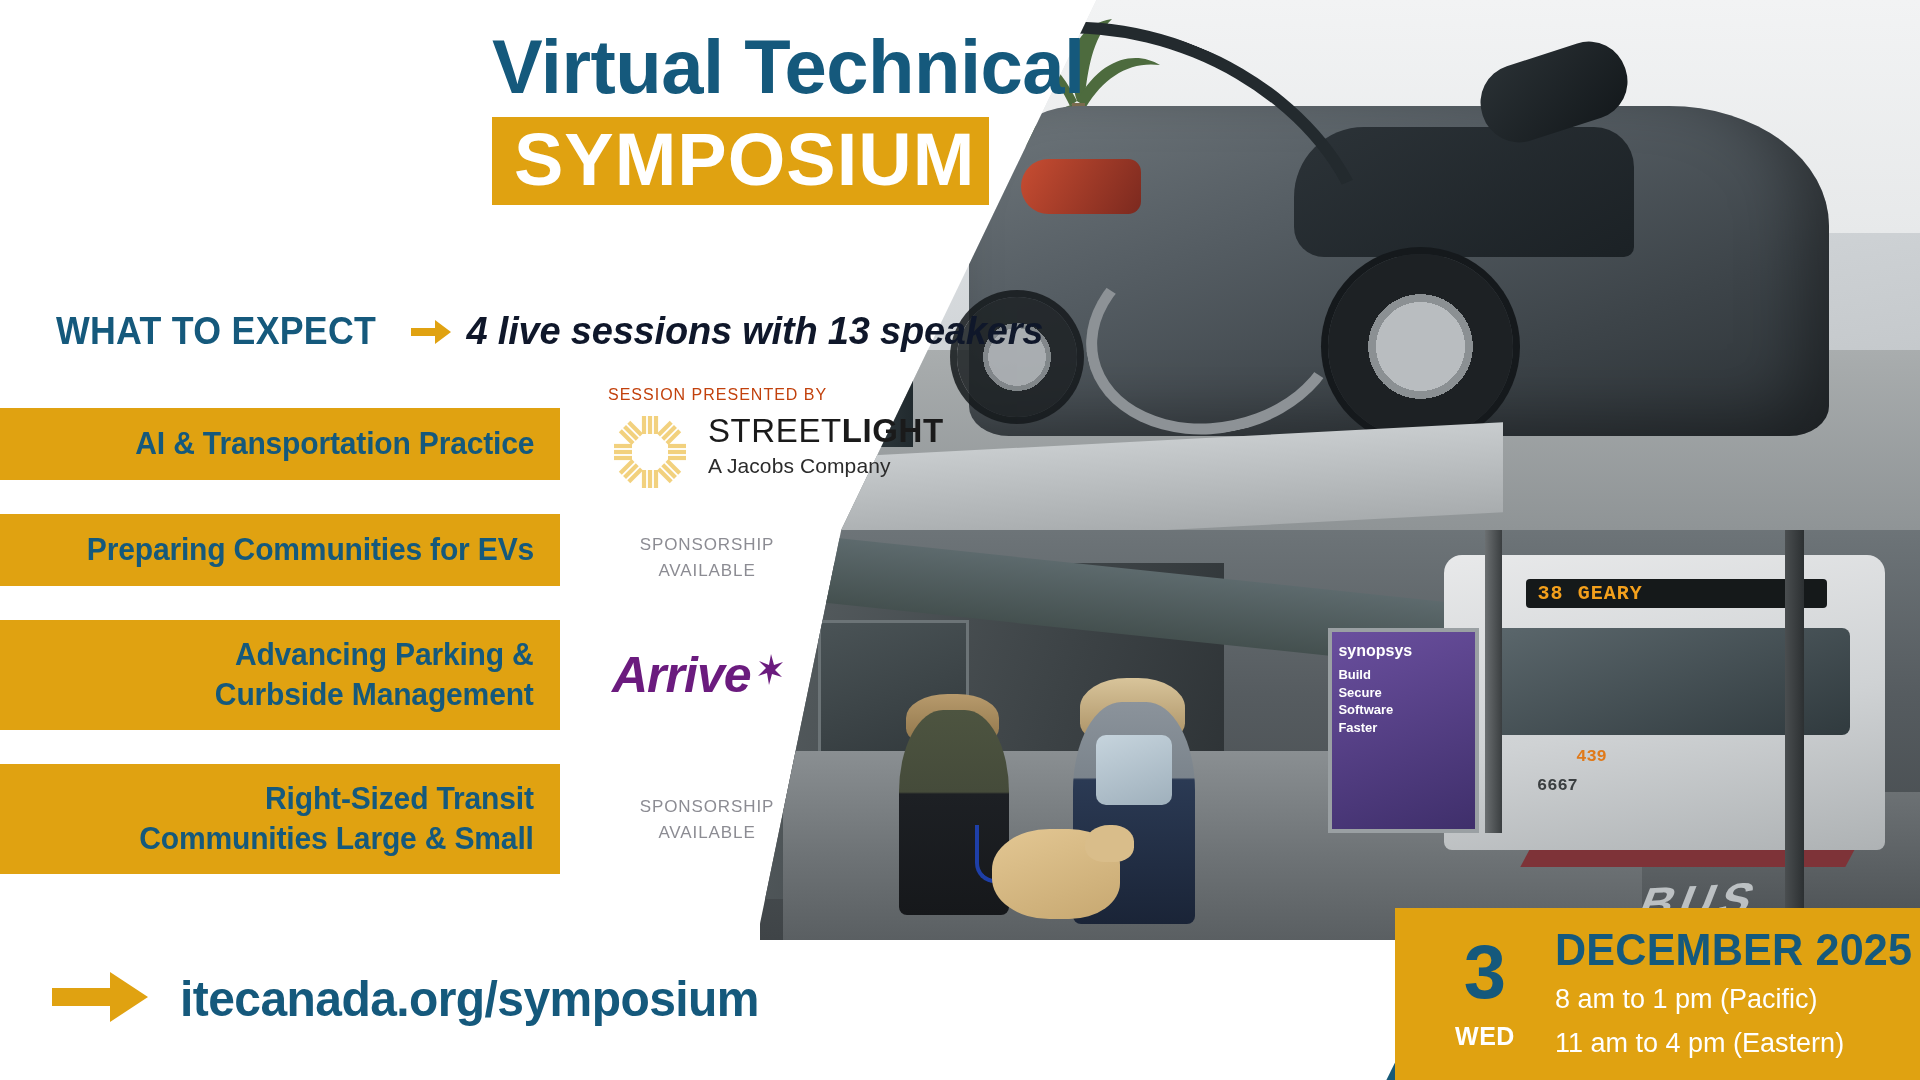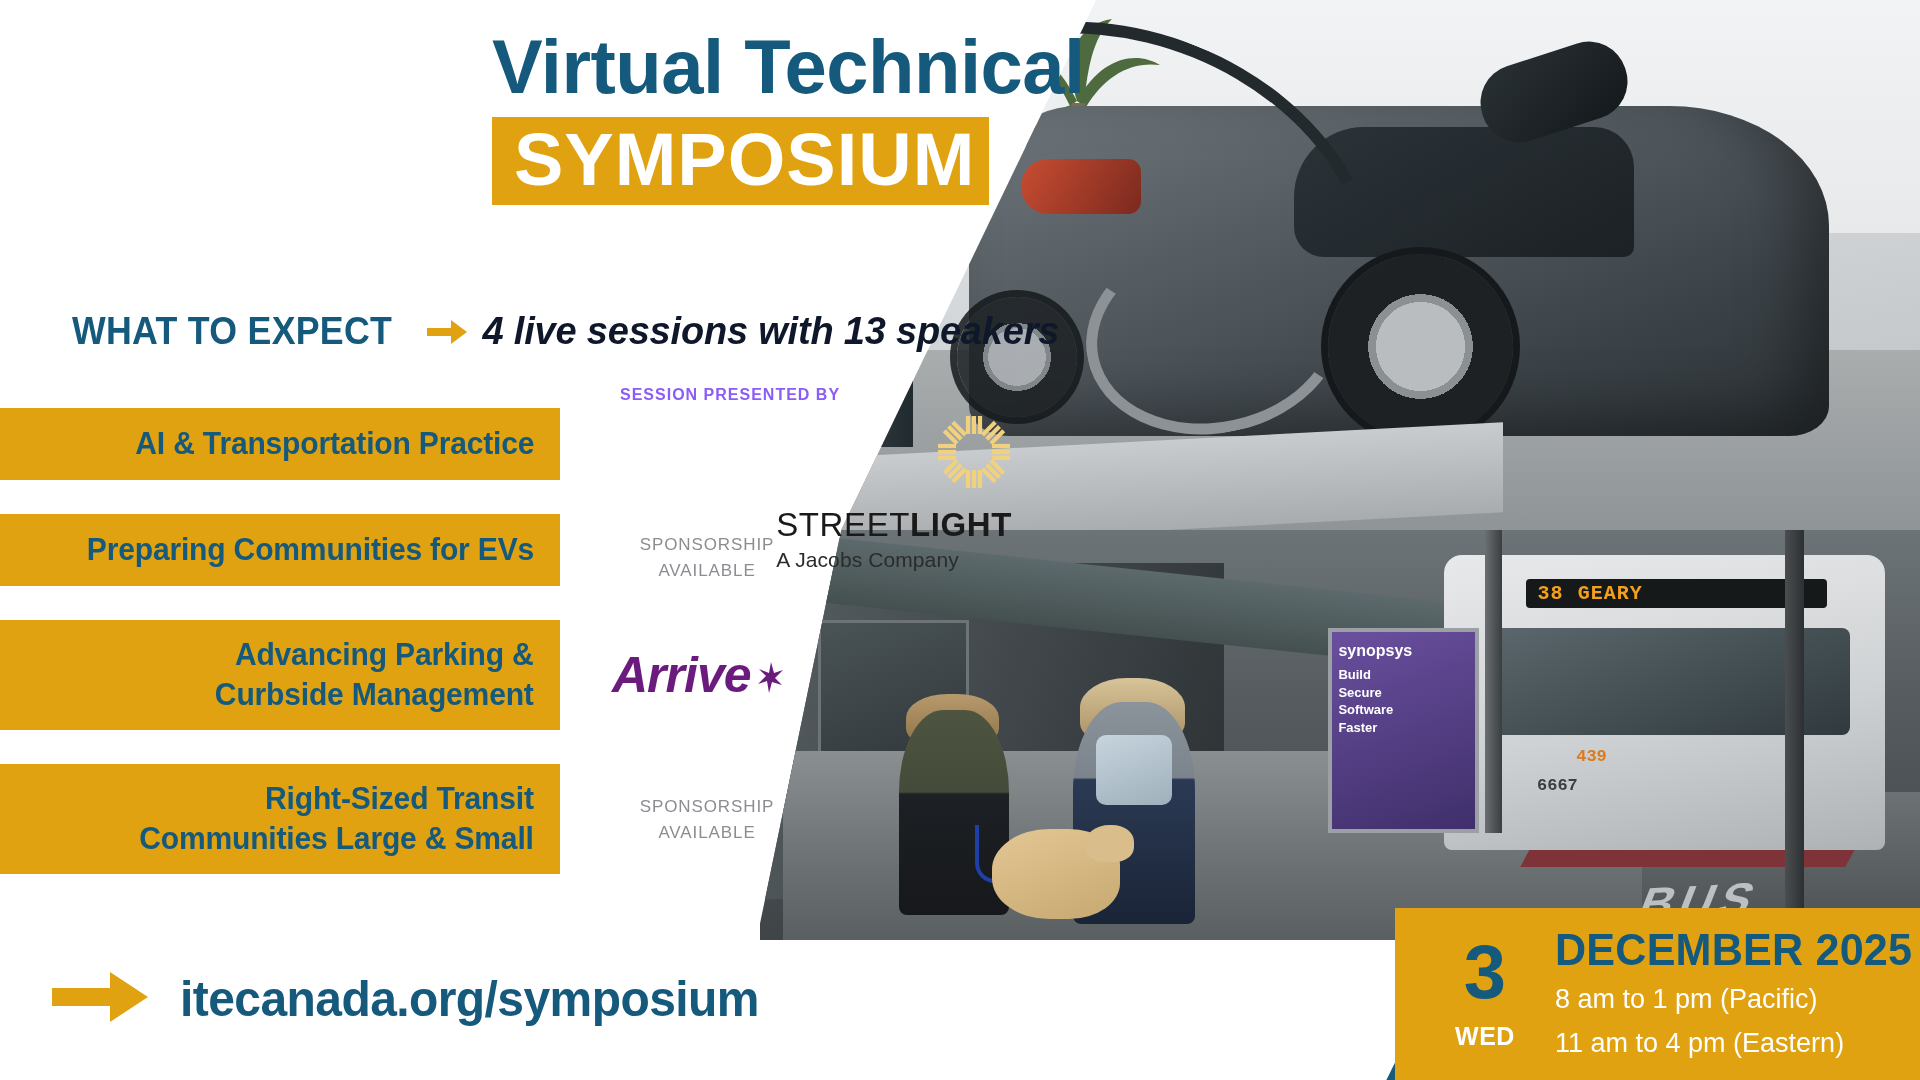--- a/index.html
+++ b/index.html
@@ -27,61 +27,61 @@
   .hl-band {
     margin-top:11px; background:#E0A211; display:inline-block;
     padding:6px 14px 8px 22px;
   }
   .hl-line2 {
     font-size:74px; font-weight:bold; color:#ffffff;
     letter-spacing:1px; line-height:1.0; white-space:nowrap;
   }
 
   
-  .expect { position:absolute; left:72px; top:310px; display:flex; align-items:center; white-space:nowrap; }
+  .expect { position:absolute; left:56px; top:310px; display:flex; align-items:center; white-space:nowrap; }
   .expect-label { font-size:38px; font-weight:bold; color:#15597C; letter-spacing:0.3px; transform:scaleX(0.94); transform-origin:left center; }
   .expect-arrow { margin:0 16px 0 14px; display:flex; align-items:center; }
   .expect-value { font-size:38px; font-style:italic; color:#0f172a; font-weight:700; letter-spacing:-0.2px; }
 
   
   .sessions { position:absolute; left:0; top:408px; width:1060px; }
   .session-row { position:relative; height:auto; margin-bottom:34px; }
   .session-bar {
     background:#E0A211; width:560px; min-height:72px;
     display:flex; align-items:center; justify-content:flex-end;
     padding:10px 26px 10px 20px;
   }
   .session-bar.two-line { min-height:110px; }
   .session-title {
     color:#15597C; font-weight:bold; font-size:31px; line-height:1.28;
     text-align:right; letter-spacing:-0.2px; transform:scaleX(0.97); transform-origin:right center;
   }
   .session-side { position:absolute; left:612px; top:0; width:400px; }
 
   .presented-label {
-    font-size:16px; font-weight:bold; color:#8b5cf6;
-    letter-spacing:1.0px; position:absolute; left:608px; top:386px; z-index:31;margin-left:12px;
+    font-size:16px; font-weight:normal; color:#c2410c;
+    letter-spacing:1.0px; position:absolute; left:608px; top:386px; z-index:31;
   }
 
   .sponsor-note {
     font-size:17px; color:#8C8C93; letter-spacing:0.9px;
     line-height:1.5; text-align:center; width:190px;
   }
 
   
-  .sl-wrap { display:flex; align-items:flex-end; gap:14px; padding-top:6px;flex-direction:column; }
+  .sl-wrap { display:flex; align-items:flex-start; gap:20px; padding-top:6px; }
   .sl-text { display:flex; flex-direction:column; }
   .sl-name { font-size:33px; letter-spacing:0.6px; color:#1a1a1a; line-height:1.05; }
   .sl-name .thin { font-weight:300; }
   .sl-name .bold { font-weight:bold; }
   .sl-sub { font-size:21px; color:#2b2b2b; margin-top:5px; letter-spacing:0.1px; }
   .sl-sub b { font-weight:normal; }
 
   
-  .arrive-wrap { display:flex; align-items:flex-end; padding-top:4px; }
+  .arrive-wrap { display:flex; align-items:center; padding-top:4px; }
   .arrive-word {
     font-size:50px; font-weight:bold; font-style:italic;
     color:#6B1B7E; letter-spacing:-1px; line-height:1;
   }
 
   
   .url-line { position:absolute; left:52px; top:968px; display:flex; align-items:center; }
   .url-text { font-size:50px; font-weight:bold; color:#15597C; letter-spacing:-0.6px; margin-left:30px; transform:scaleX(0.96); transform-origin:left center; }
 
   

